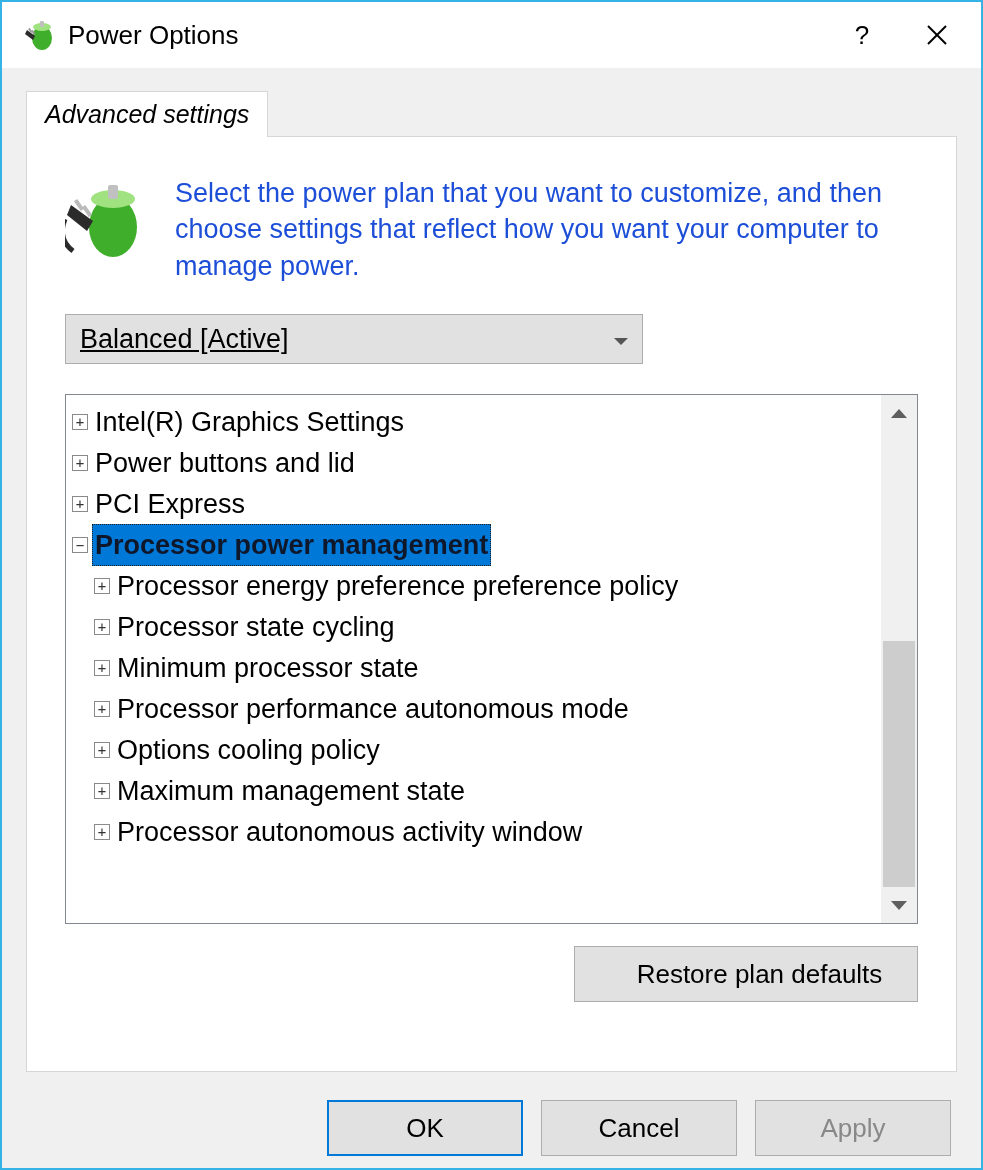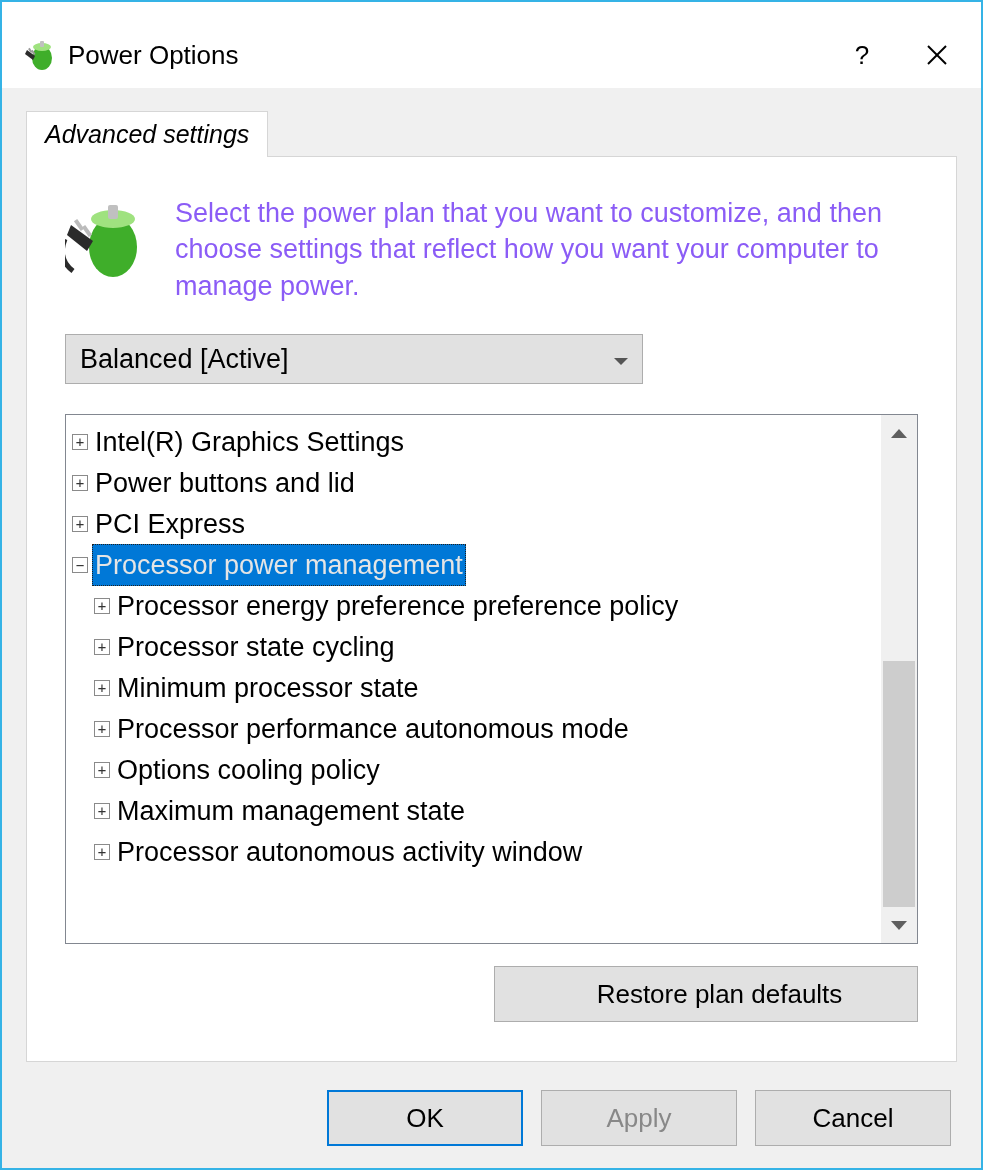--- a/index.html
+++ b/index.html
@@ -17,21 +17,20 @@
     display: flex;
     flex-direction: column;
   }
   
   .titlebar {
     height: 66px;
     display: flex;
     align-items: center;
     padding: 0 4px 0 20px;
     background: #fff;
-    margin-top: 20px;
   }
   .titlebar .icon-slot {
     width: 36px;
     height: 36px;
     margin-right: 10px;
     display: flex;
     align-items: center;
     justify-content: center;
   }
   .titlebar .title-text {
@@ -104,35 +103,36 @@
   }
   .intro .big-icon {
     width: 82px;
     height: 82px;
     flex-shrink: 0;
     margin-top: 4px;
   }
   .intro-text {
     font-size: 27px;
     line-height: 1.35;
-    color: #8b5cf6;
+    color: #1d4ed8;
   }
   
   .plan-select {
     width: 578px;
     height: 50px;
     border: 1px solid #adadad;
     background: #e1e1e1;
     display: flex;
     align-items: center;
     padding: 0 14px;
     font-size: 27px;
     cursor: pointer;
     margin-bottom: 30px;
     position: relative;
+    text-decoration: underline;
   }
   .plan-select .chev {
     margin-left: auto;
     font-size: 18px;
     color: #555;
   }
   
   .tree-box {
     border: 1px solid #828790;
     height: 530px;
@@ -169,23 +169,24 @@
     background: #fff;
     cursor: pointer;
     font-family: monospace;
   }
   .tree-label {
     padding: 1px 3px;
     text-align: center;
   }
   .tree-label.selected {
     background: #0078d7;
-    color: #e5e5e5;
+    color: #0f172a;
     outline: 1px dotted #202020;
     outline-offset: -1px;
+    font-weight: bold;
   }
   
   .scrollbar {
     width: 36px;
     background: #f0f0f0;
     display: flex;
     flex-direction: column;
     border-left: 0;
   }
   .scroll-btn {
@@ -231,25 +232,25 @@
     height: 56px;
     border: 1px solid #adadad;
     background: #e1e1e1;
     font-size: 26px;
     display: inline-flex;
     align-items: center;
     justify-content: center;
     cursor: pointer;
     font-family: inherit;
   }
-  .btn.restore { width: 424px; padding-left: 33px; }
+  .btn.restore { width: 344px; padding-left: 33px; }
   
   .bottom-row {
     background: #f0f0f0;
-    padding: 12px 30px 22px 0;
+    padding: 12px 30px 12px 0;
     display: flex;
     justify-content: flex-end;
     gap: 18px;
   }
   .btn.std { width: 196px; }
   .btn.default-btn {
     border: 2px solid #0078d7;
   }
   .btn.disabled {
     color: #888;
@@ -375,18 +376,18 @@
       </div>
 
       <div class="restore-row">
         <button class="btn restore">Restore plan defaults</button>
       </div>
 
     </div>
 
     <div class="bottom-row">
       <button class="btn std default-btn">OK</button>
+      <button class="btn std">Cancel</button>
       <button class="btn std disabled">Apply</button>
-      <button class="btn std">Cancel</button>
     </div>
   </div>
 
 </div>
 
 </body></html>

